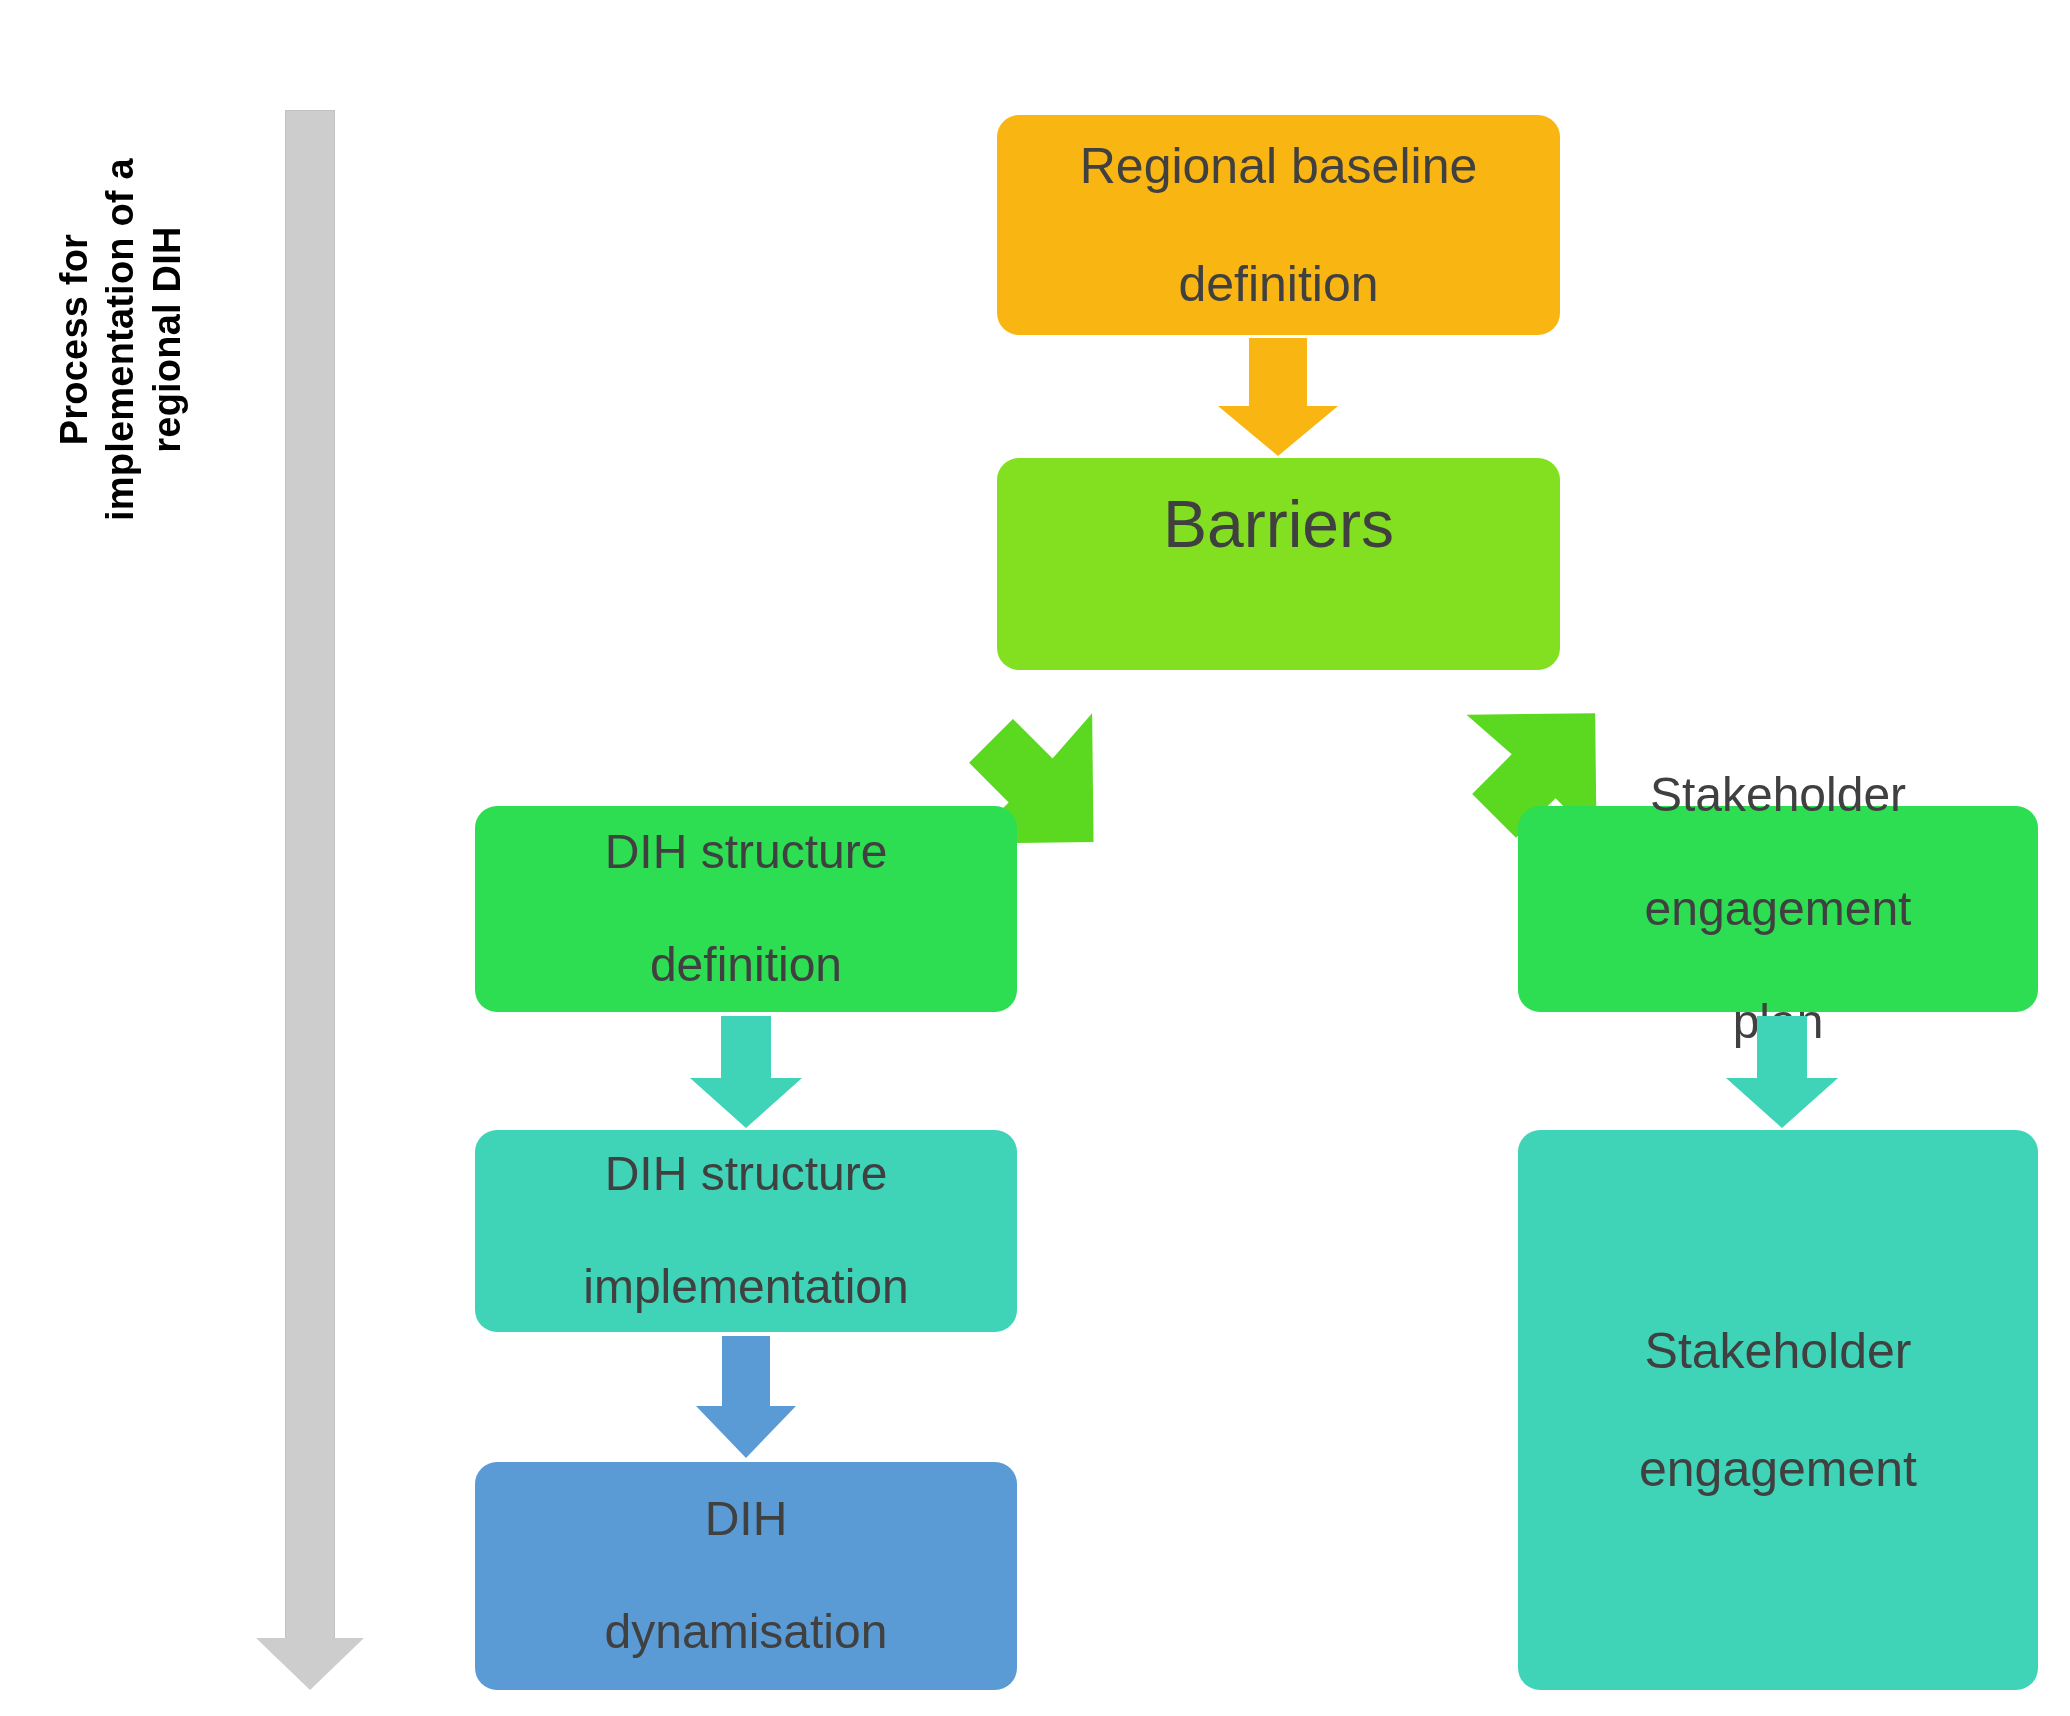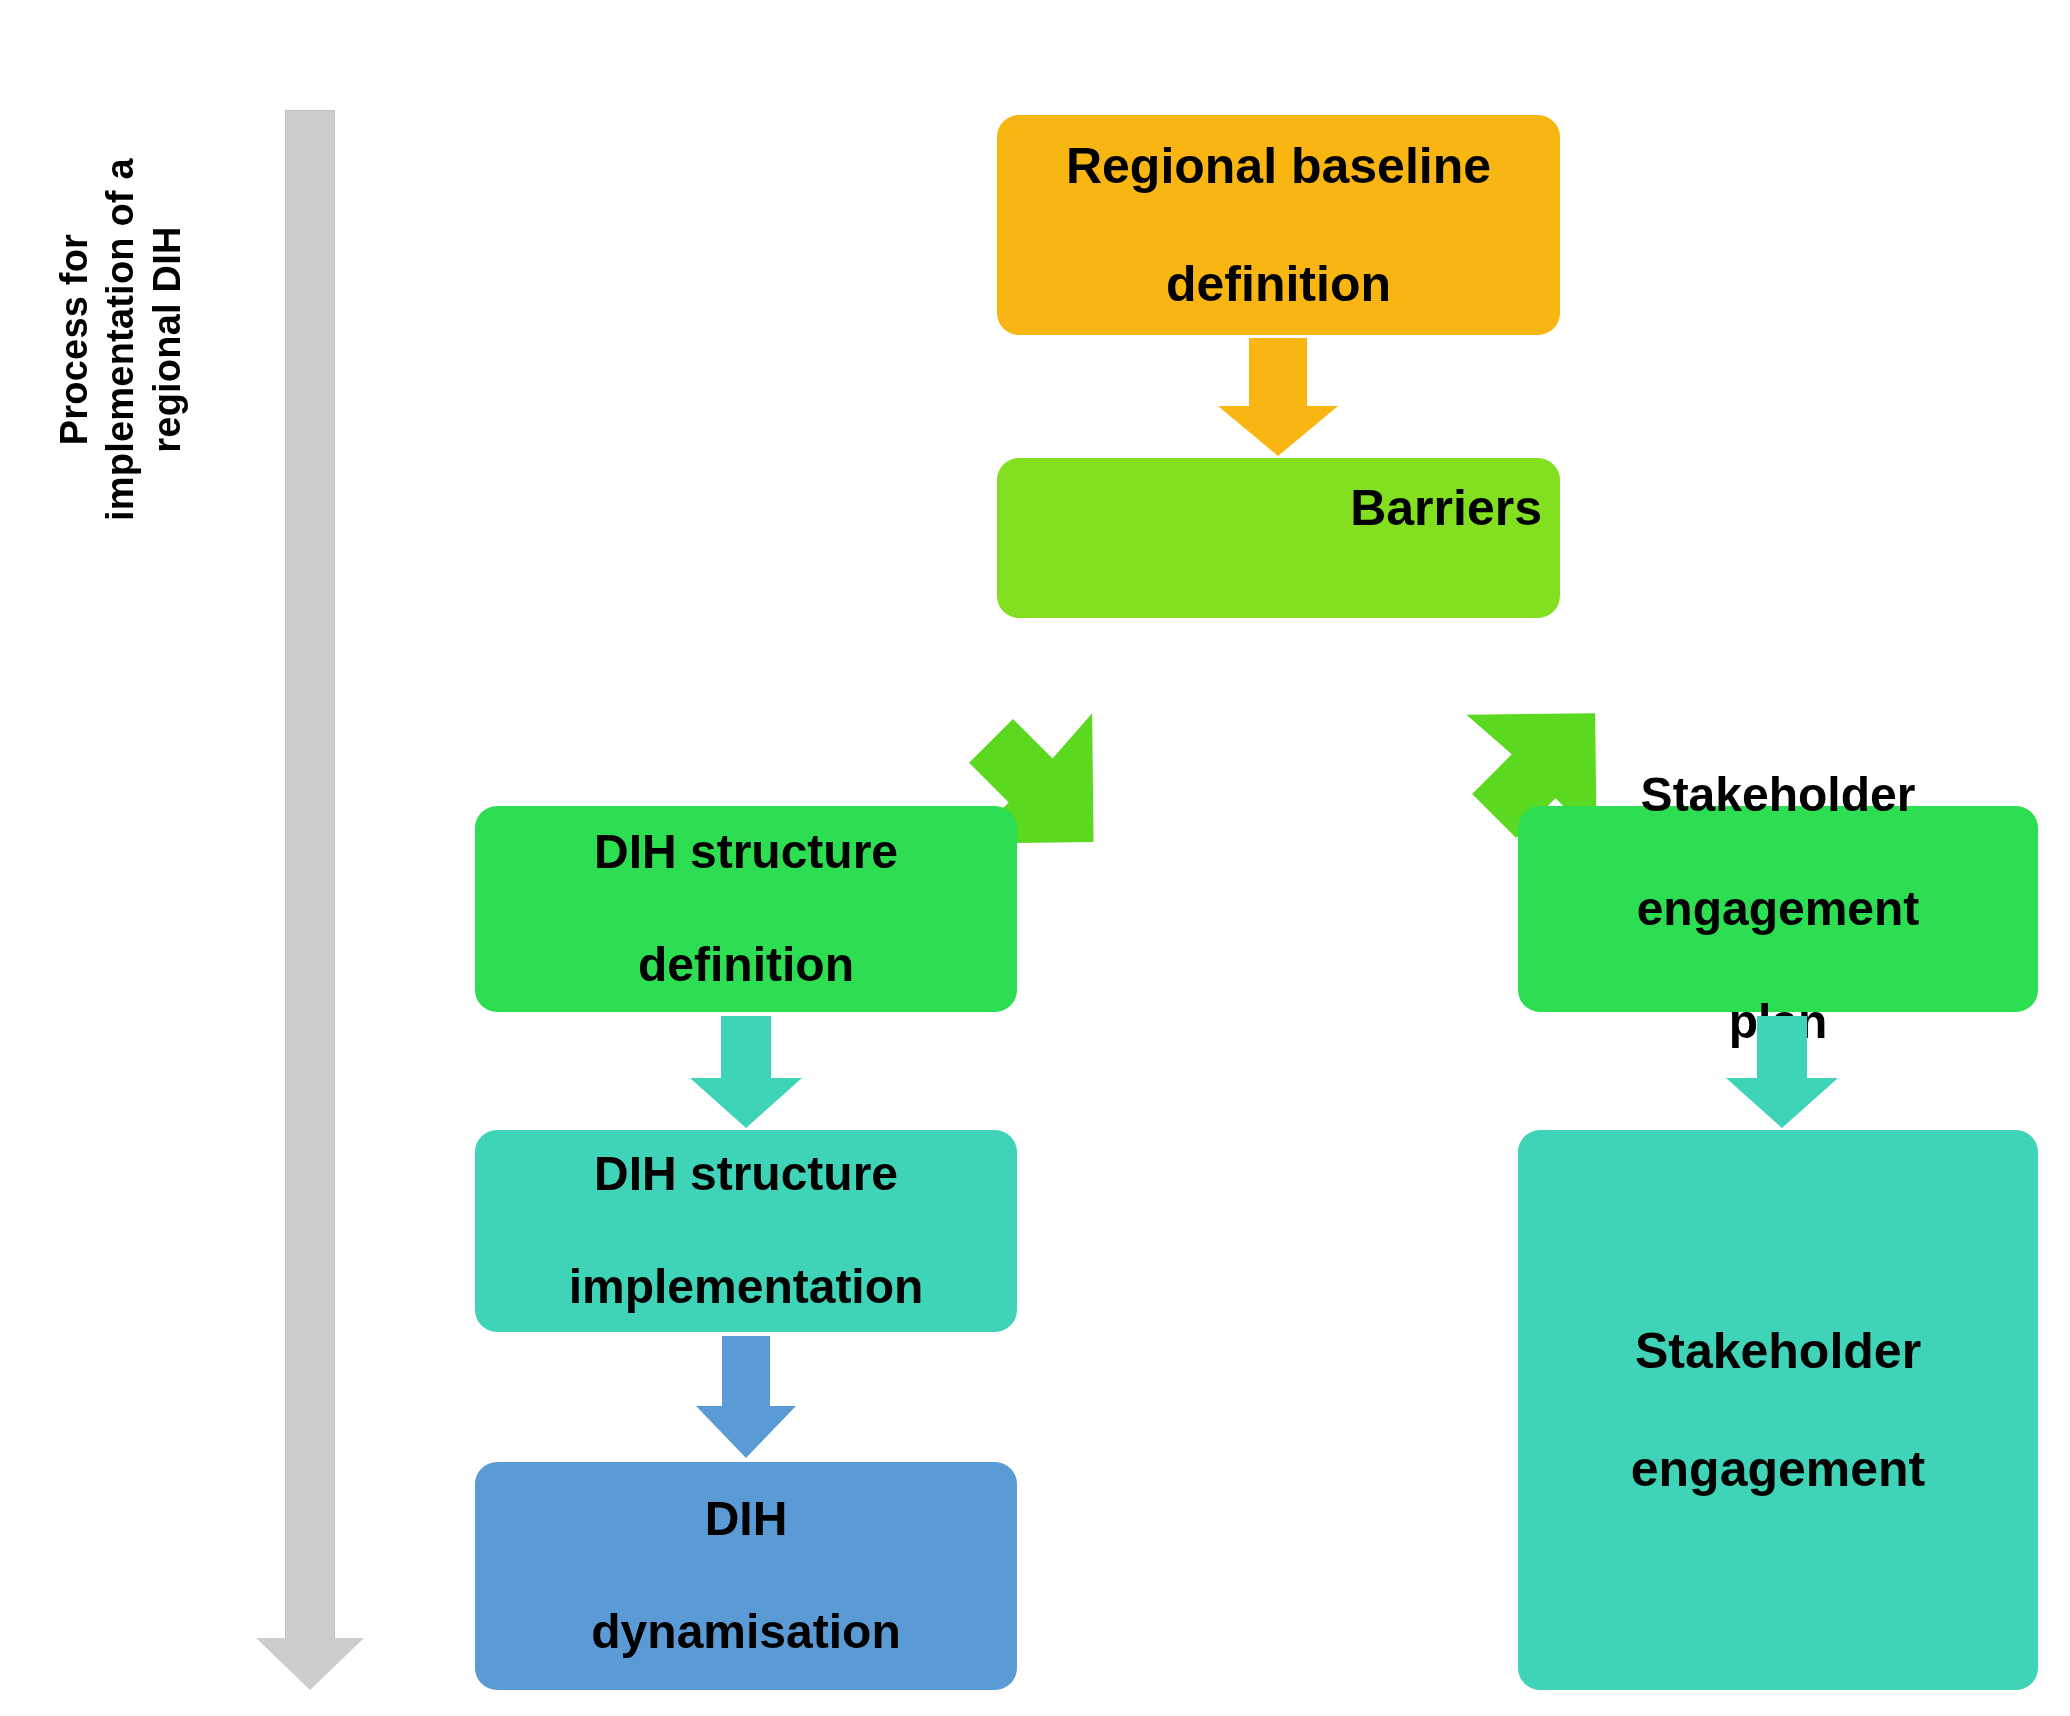--- a/index.html
+++ b/index.html
@@ -67,33 +67,33 @@
   }
 
   
   .node {
     position: absolute;
     border-radius: 22px;
     display: flex;
     align-items: center;
     justify-content: center;
     text-align: center;
-    color: #000000;
-    font-weight: bold;
+    color: #404040;
+    font-weight: normal;
     line-height: 1.18;
     box-sizing: border-box;
     padding: 6px 18px;
   }
   .node span {
     display: block;
     width: 100%;
   }
 
   #node-baseline      { left: 997px;  top: 115px;  width: 563px;  height: 220px; background: #f9b511; font-size: 50px; }
-  #node-barriers      { left: 997px;  top: 458px;  width: 563px;  height: 160px; background: #82e021; font-size: 50px; text-align: right; }
+  #node-barriers      { left: 997px;  top: 458px;  width: 563px;  height: 212px; background: #82e021; font-size: 66px; }
   #node-dih-structure { left: 475px;  top: 806px;  width: 542px;  height: 206px; background: #2ddd52; font-size: 48px; }
   #node-dih-consol    { left: 475px;  top: 1130px; width: 542px;  height: 202px; background: #3fd4b7; font-size: 48px; }
   #node-dih-dynam     { left: 475px;  top: 1462px; width: 542px;  height: 228px; background: #5b9bd5; font-size: 48px; justify-content: flex-end; }
   #node-stake-plan    { left: 1518px; top: 806px;  width: 520px;  height: 206px; background: #2ddd52; font-size: 48px; }
   #node-stake-engage  { left: 1518px; top: 1130px; width: 520px;  height: 560px; background: #3fd4b7; font-size: 50px; }
 
   
   .varrow {
     position: absolute;
   }

